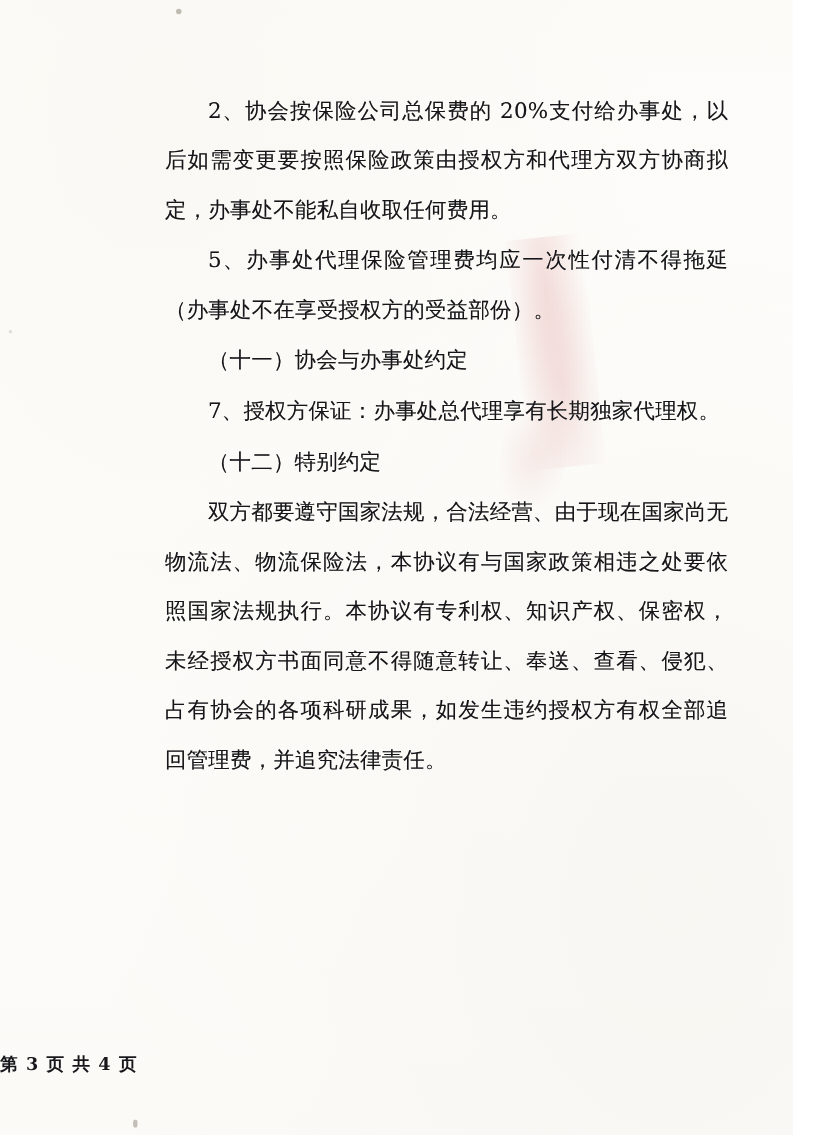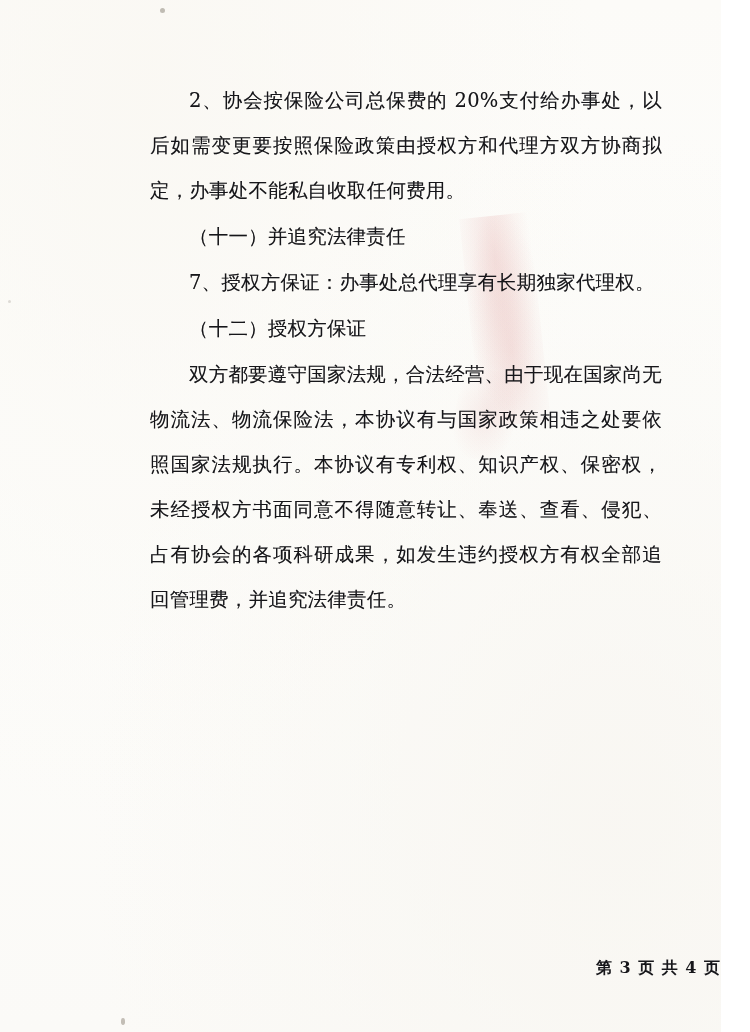--- a/index.html
+++ b/index.html
@@ -75,42 +75,43 @@
     letter-spacing: 0.2px;
     font-weight: 500;
     text-shadow: 0 0 0.6px rgba(0,0,0,0.35);
   }
   p.indent { text-indent: 2em; }
   .footer {
     position: absolute;
     left: 0;
     right: 0;
     top: 958px;
-    text-align: right;
+    text-align: left;
     font-size: 16px;
     font-weight: 700;
     color: #17171b;
     font-family: "DejaVu Serif", "Liberation Serif", serif;
     letter-spacing: 1px;
   }
 </style>
 </head>
 <body>
 
 <div class="page">
   <div class="paper-tint"></div>
   <div class="stamp-smudge"></div>
   <div class="stamp-smudge2"></div>
   <div class="speck s1"></div>
   <div class="speck s2"></div>
   <div class="speck s3"></div>
 
   <div class="content">
     <p class="para indent">2、协会按保险公司总保费的 20%支付给办事处，以后如需变更要按照保险政策由授权方和代理方双方协商拟定，办事处不能私自收取任何费用。</p>
-    <p class="para indent">（十一）并追究法律责任</p>
+    <p class="para indent">5、办事处代理保险管理费均应一次性付清不得拖延（办事处不在享受授权方的受益部份）。</p>
+    <p class="para indent">（十一）协会与办事处约定</p>
     <p class="para indent">7、授权方保证：办事处总代理享有长期独家代理权。</p>
-    <p class="para indent">（十二）授权方保证</p>
+    <p class="para indent">（十二）特别约定</p>
     <p class="para indent">双方都要遵守国家法规，合法经营、由于现在国家尚无物流法、物流保险法，本协议有与国家政策相违之处要依照国家法规执行。本协议有专利权、知识产权、保密权，未经授权方书面同意不得随意转让、奉送、查看、侵犯、占有协会的各项科研成果，如发生违约授权方有权全部追回管理费，并追究法律责任。</p>
 
   </div>
 
   <div class="footer">第 3 页 共 4 页</div>
 </div>
 
 </body></html>

